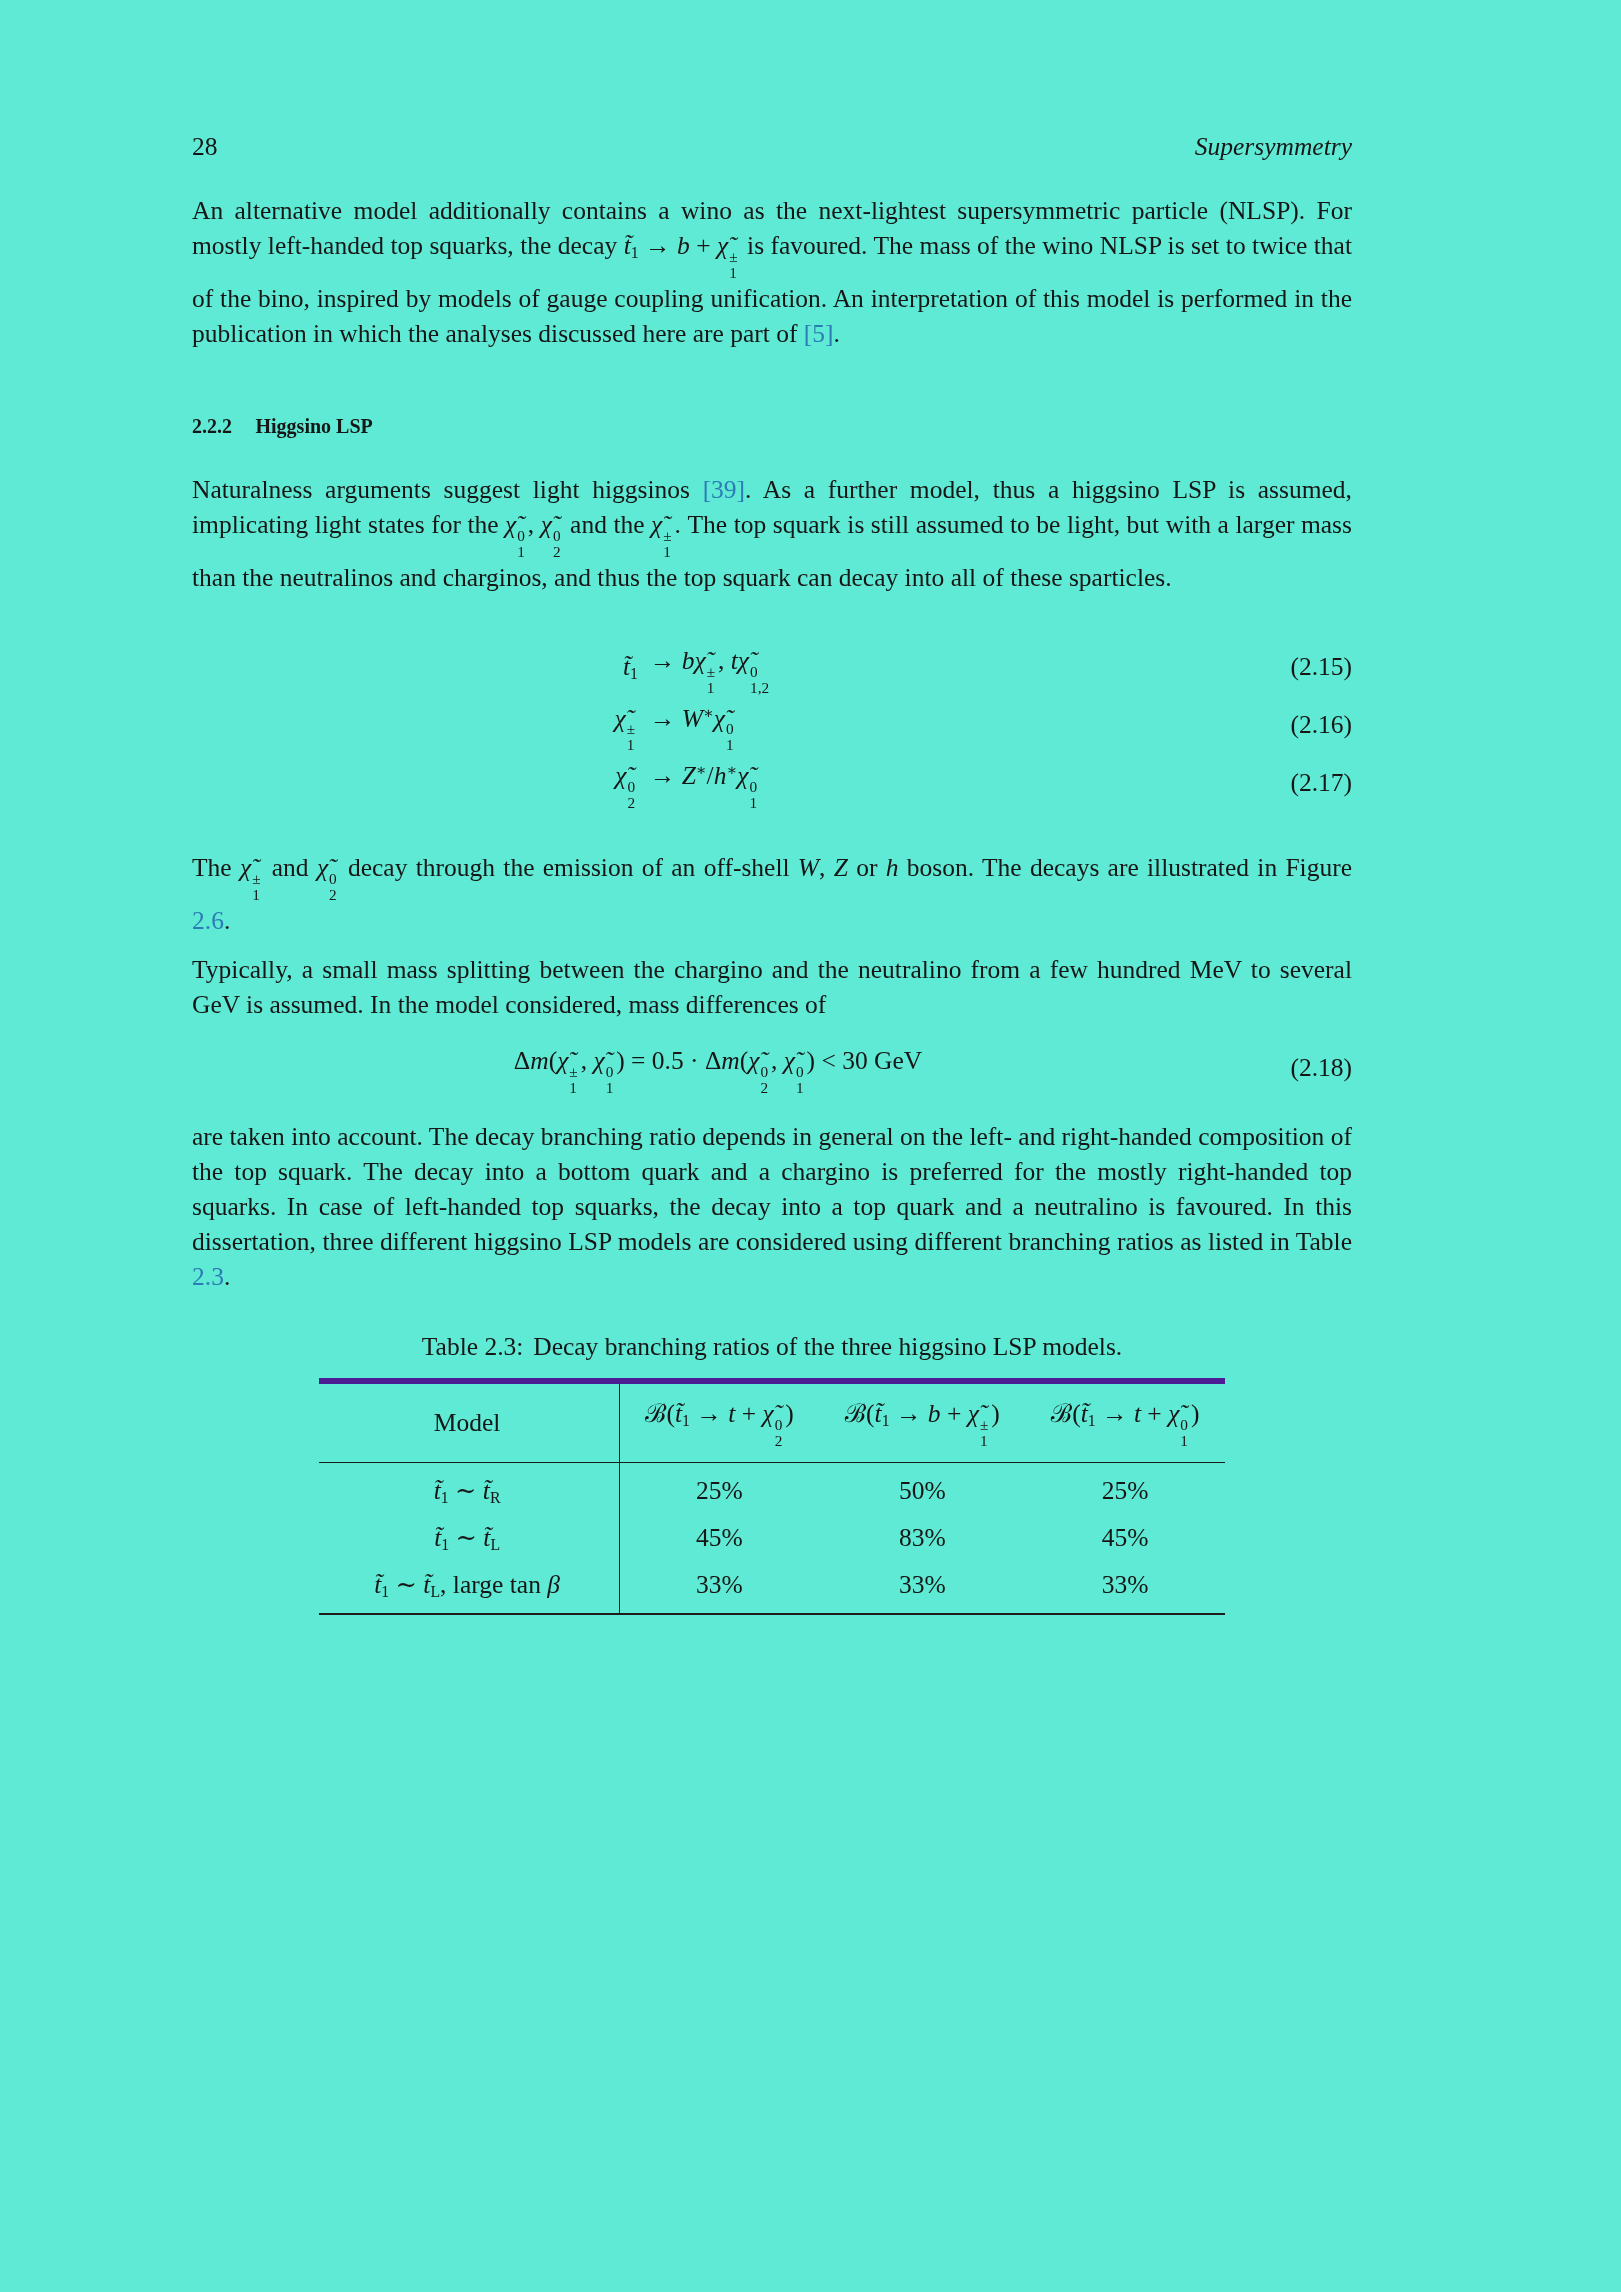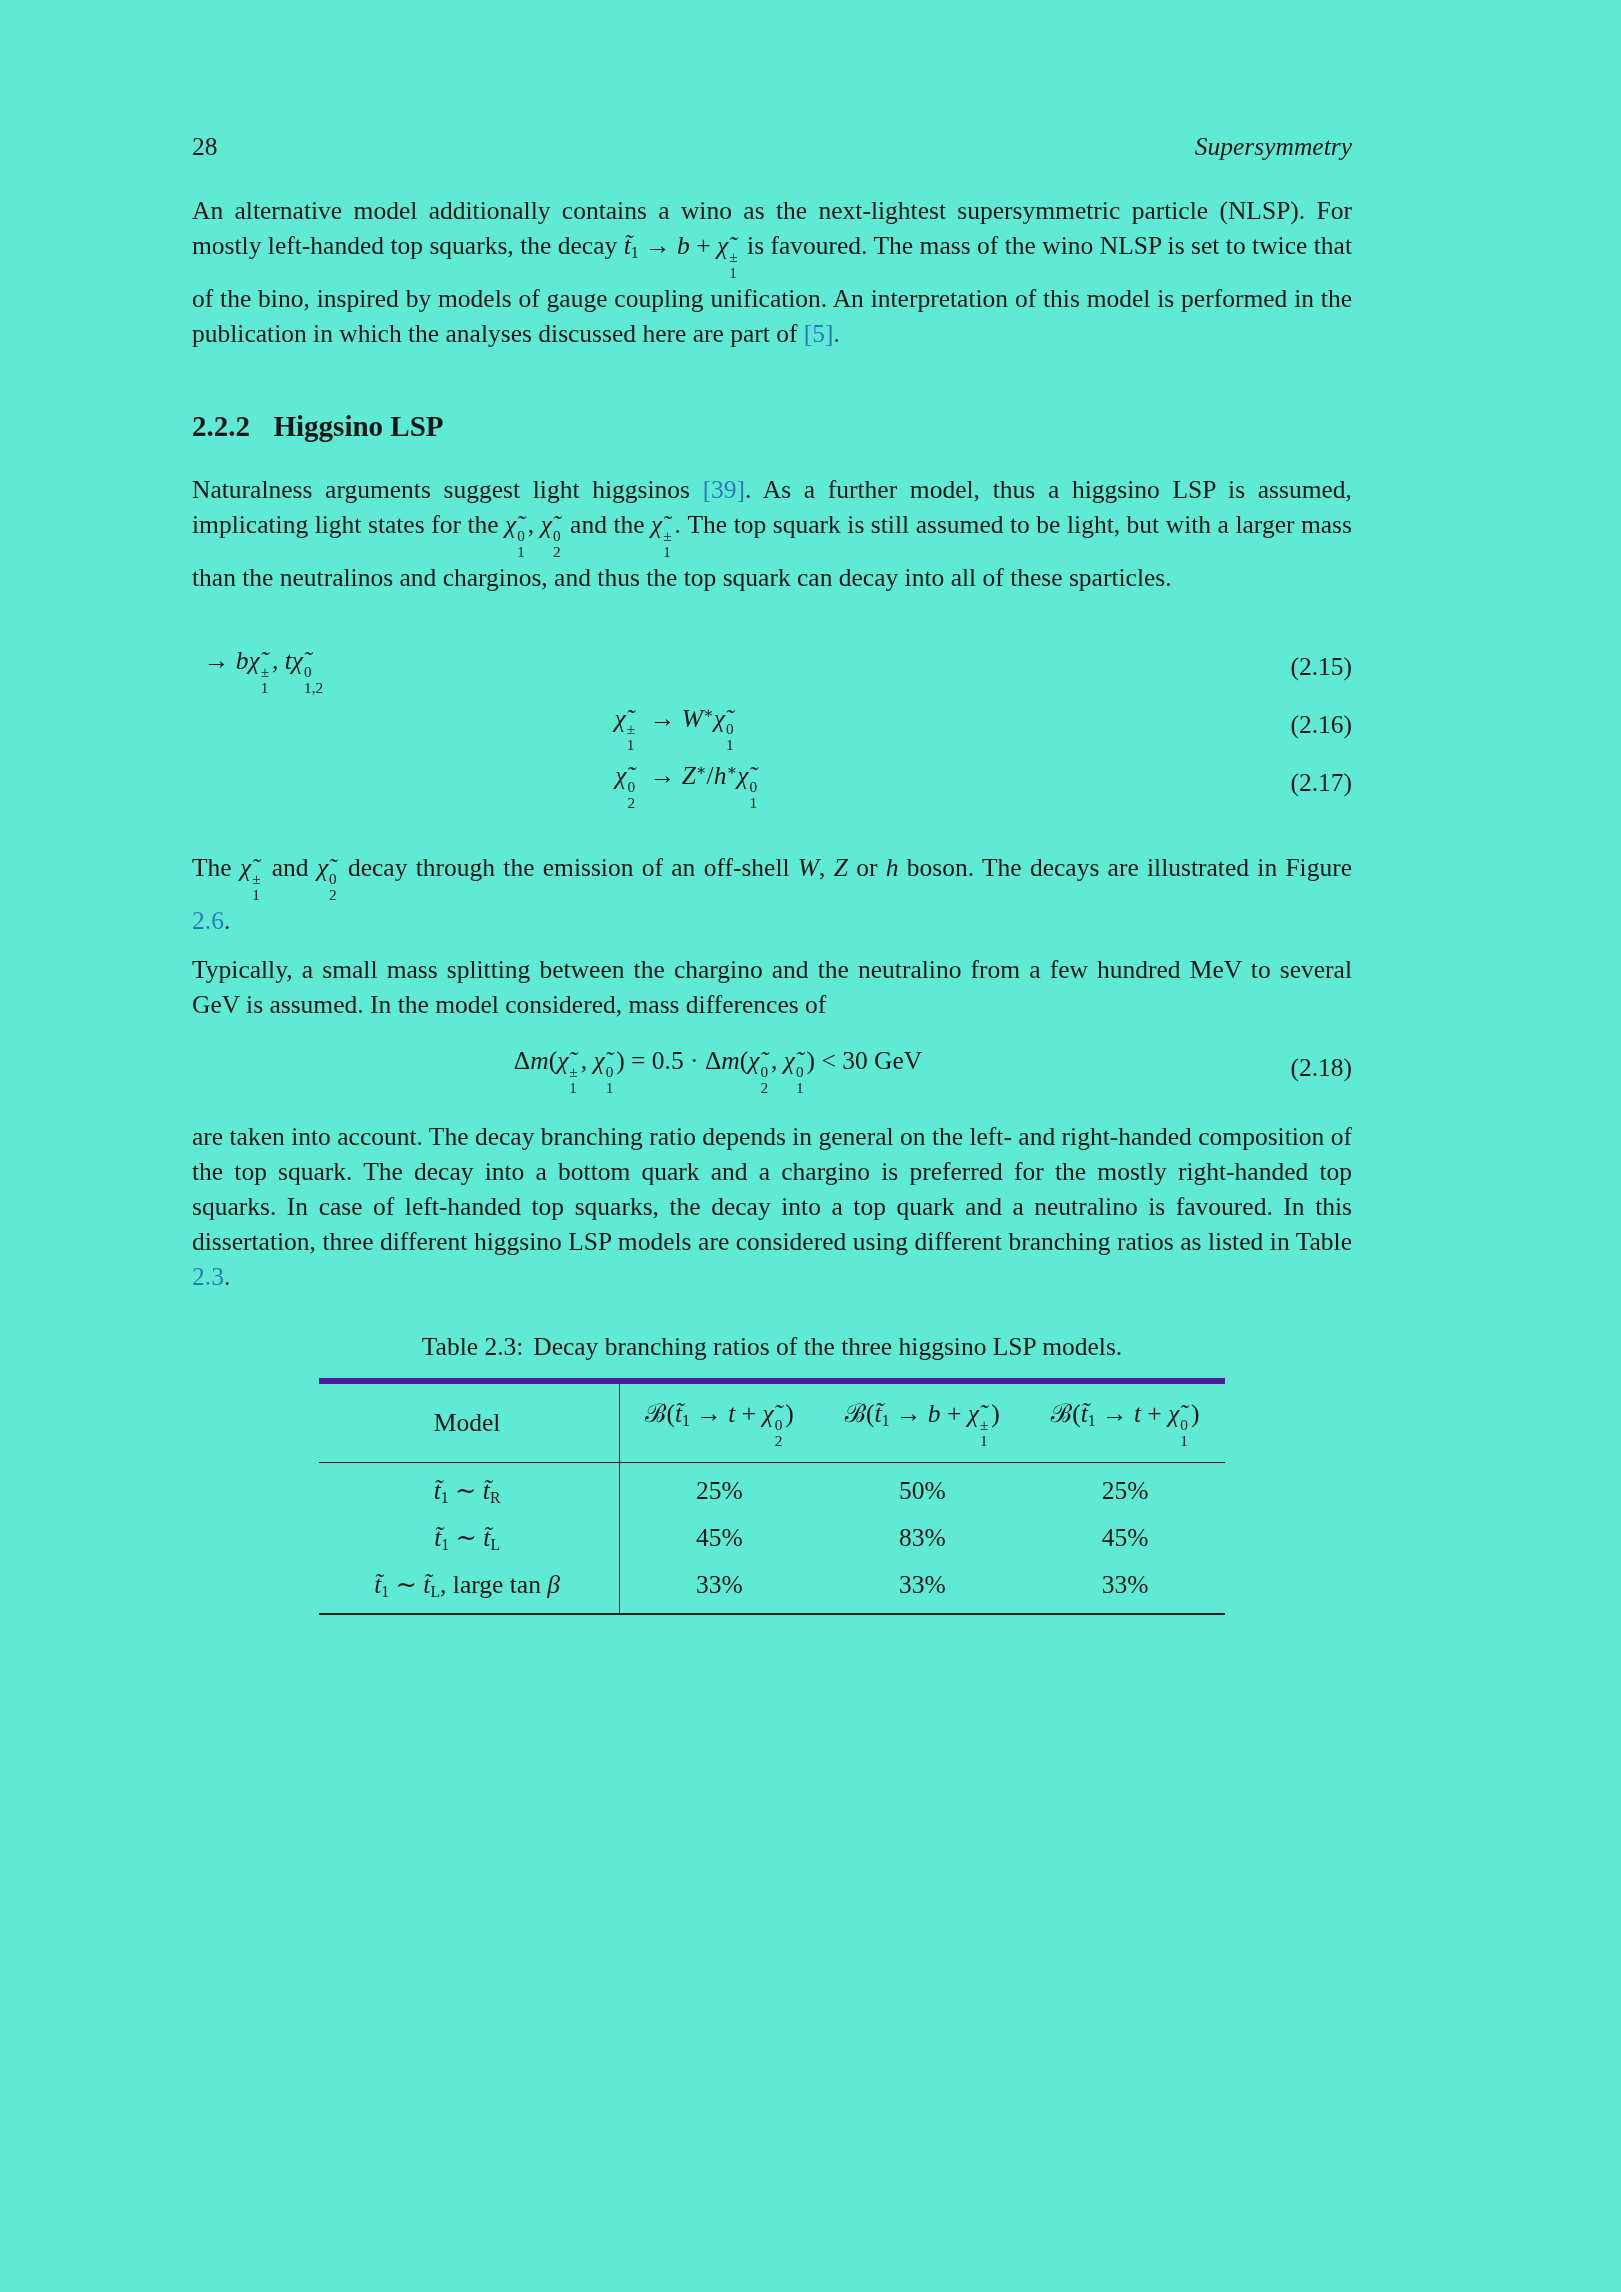--- a/index.html
+++ b/index.html
@@ -15,21 +15,21 @@
     padding:129px 269px 0 192px;
     overflow:hidden;
   }
   .running-head{
     display:flex;justify-content:space-between;align-items:baseline;
     margin-bottom:29px;
   }
   .runtitle{font-style:italic;}
   .para{margin:0 0 14.7px 0;text-align:justify;}
   .sec{
-    font-size:29px;line-height:37px;font-weight:bold;
+    font-size:20px;line-height:37px;font-weight:bold;
     margin:57px 0 27.4px 0;
   }
   .secnum{margin-right:23.5px;}
   i{font-style:italic;}
   sub{font-size:0.62em;vertical-align:-0.28em;line-height:0;}
   sup{font-size:0.62em;vertical-align:0.55em;line-height:0;}
   .ss{
     display:inline-flex;flex-direction:column;align-items:flex-start;
     font-size:0.60em;line-height:1.05;
     vertical-align:-0.50em;
@@ -92,20 +92,21 @@
       </span>, <i>χ̃</i><span class="ss">
         <span>0</span>
         <span>2</span>
       </span> and the <i>χ̃</i><span class="ss">
         <span>±</span>
         <span>1</span>
       </span>. The top squark is still assumed to be light, but with a larger mass than the neutralinos and charginos, and thus the top squark can decay into all of these sparticles.</p>
 
   <div class="eqblock">
     <div class="eqline">
+      <span class="eq-lhs"><i>t̃</i><sub>1</sub></span>
       <span class="eq-rhs">→ <i>b</i><i>χ̃</i><span class="ss">
             <span>±</span>
             <span>1</span>
           </span>, <i>t</i><i>χ̃</i><span class="ss">
             <span>0</span>
             <span>1,2</span>
           </span></span>
       <span class="eq-num">(2.15)</span>
     </div>
     <div class="eqline">

